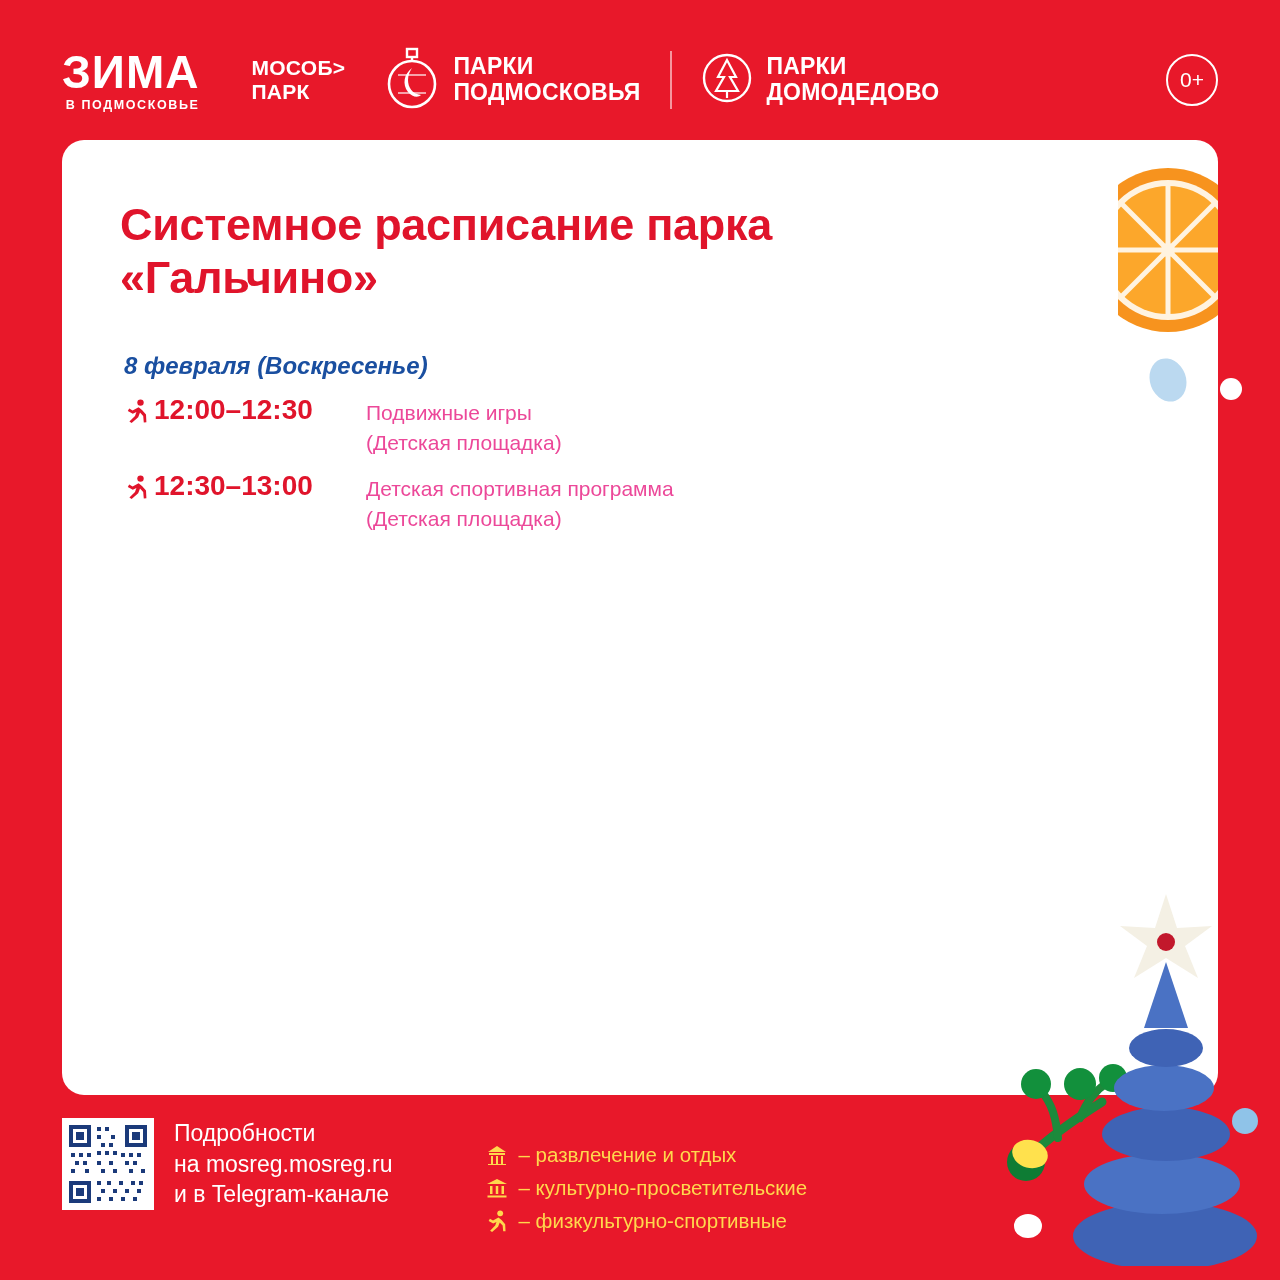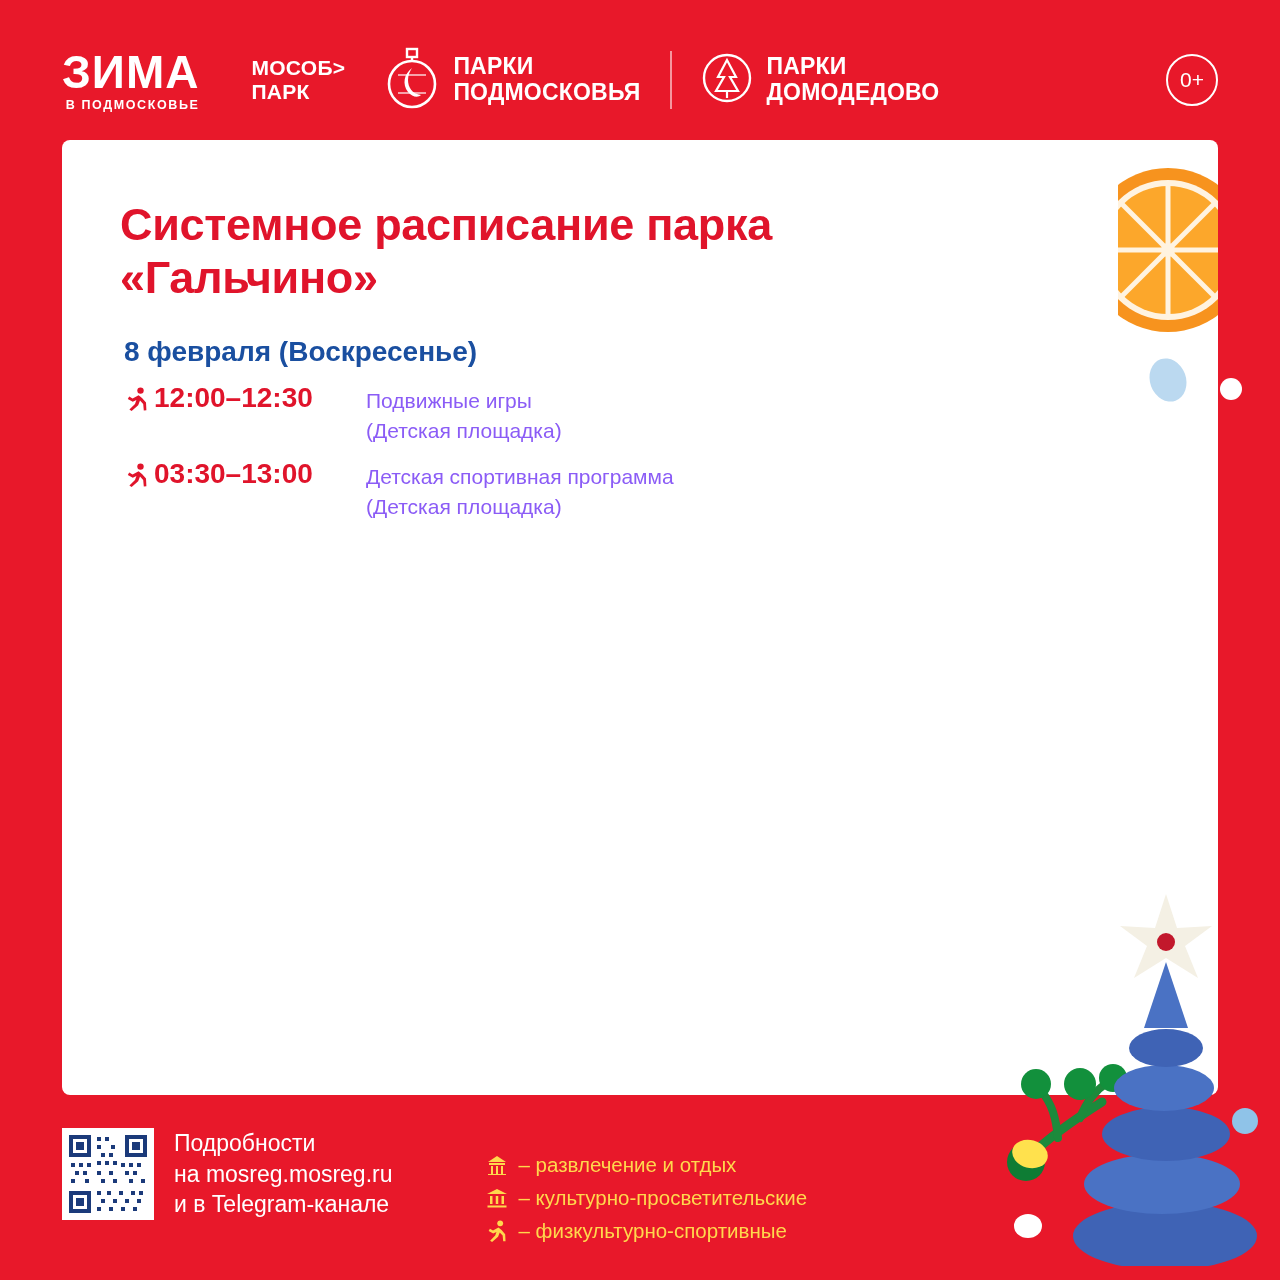--- a/index.html
+++ b/index.html
@@ -92,40 +92,41 @@
     align-items: center;
     justify-content: center;
   }
 
   
   .card {
     position: absolute;
     top: 140px; left: 62px;
     width: 1156px; height: 955px;
     background: #ffffff;
-    border-radius: 8px;
+    border-radius: 22px;
     z-index: 3;
   }
   .card-inner {
     padding: 58px 70px 0 58px;
   }
   .title {
     color: #E0142B;
     font-size: 45px;
     font-weight: 700;
     line-height: 1.18;
     letter-spacing: -0.3px;
     max-width: 860px;
   }
   .date {
     color: #1A4FA0;
-    font-size: 28px;
-    font-weight: 700;
-    margin-top: 32px;
+    font-size: 24px;
+    font-weight: 700;
+    margin-top: 48px;
     margin-left: 4px;
+    font-style: italic;
   }
   .schedule { margin-top: 14px; }
   .row {
     display: flex;
     align-items: flex-start;
     margin-bottom: 12px;
   }
   .row-icon {
     width: 34px;
     flex: 0 0 34px;
@@ -136,32 +137,32 @@
   }
   .row-time {
     color: #E0142B;
     font-size: 28px;
     font-weight: 700;
     white-space: nowrap;
     width: 212px;
     flex: 0 0 212px;
   }
   .row-text {
-    color: #8b5cf6;
+    color: #ec4899;
     font-size: 21px;
     font-weight: 400;
     line-height: 1.42;
     padding-top: 4px;
   }
   .row-text .place { display: block; }
 
   
   .footer {
     position: absolute;
-    left: 62px; right: 62px; bottom: 42px;
+    left: 62px; right: 62px; bottom: 52px;
     height: 110px;
     display: flex;
     align-items: flex-start;
     z-index: 4;
   }
   .qr {
     width: 92px; height: 92px;
     background: #ffffff;
     padding: 5px;
     flex: 0 0 92px;
@@ -306,21 +307,21 @@
         </div>
       </div>
 
       <div class="row">
         <div class="row-icon">
           <svg width="22" height="24" viewBox="0 0 22 24">
             <circle cx="14.5" cy="3.6" r="3.2" fill="#E0142B"></circle>
             <path d="M12.6 8.2 L6.6 11.4 L3.2 9.6 L1.8 12 L6.8 14.8 L10.4 13.0 L9.0 17.0 L3.4 22.6 L5.6 24 L12.2 18.2 L14.0 13.6 L17.2 17.0 L17.8 23.4 L20.4 23.2 L20.0 15.6 L16.0 11.0 Z" fill="#E0142B"></path>
           </svg>
         </div>
-        <div class="row-time">03:30–13:00</div>
+        <div class="row-time">12:30–13:00</div>
         <div class="row-text">
           <span>Детская спортивная программа</span>
           <span class="place">(Детская площадка)</span>
         </div>
       </div>
 
     </div>
   </div>
 </div>
 

